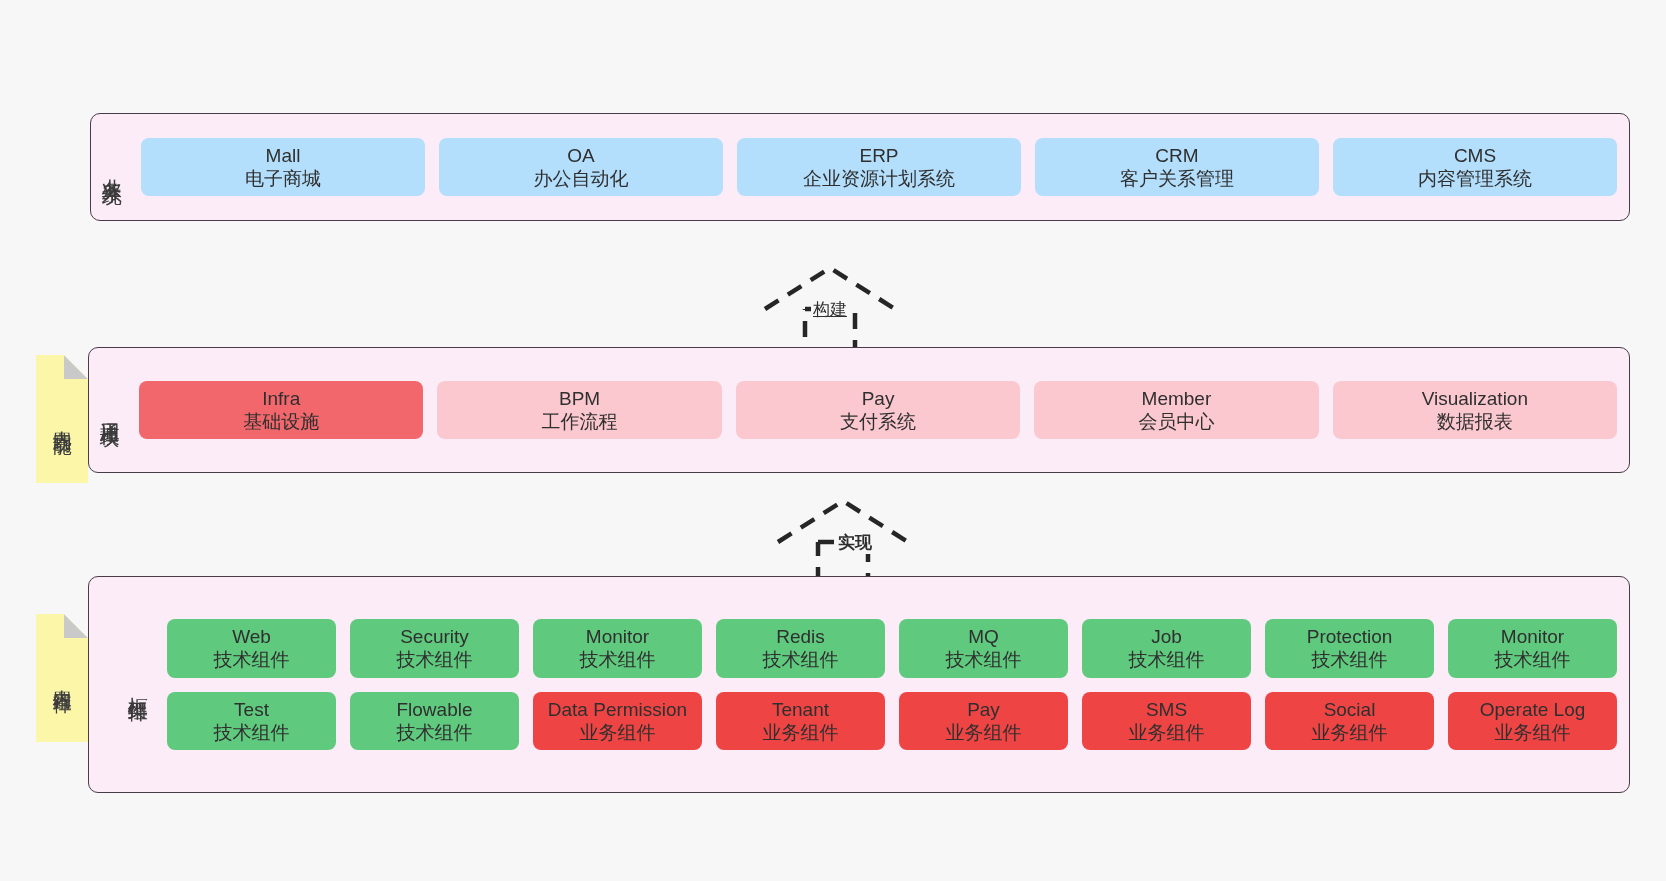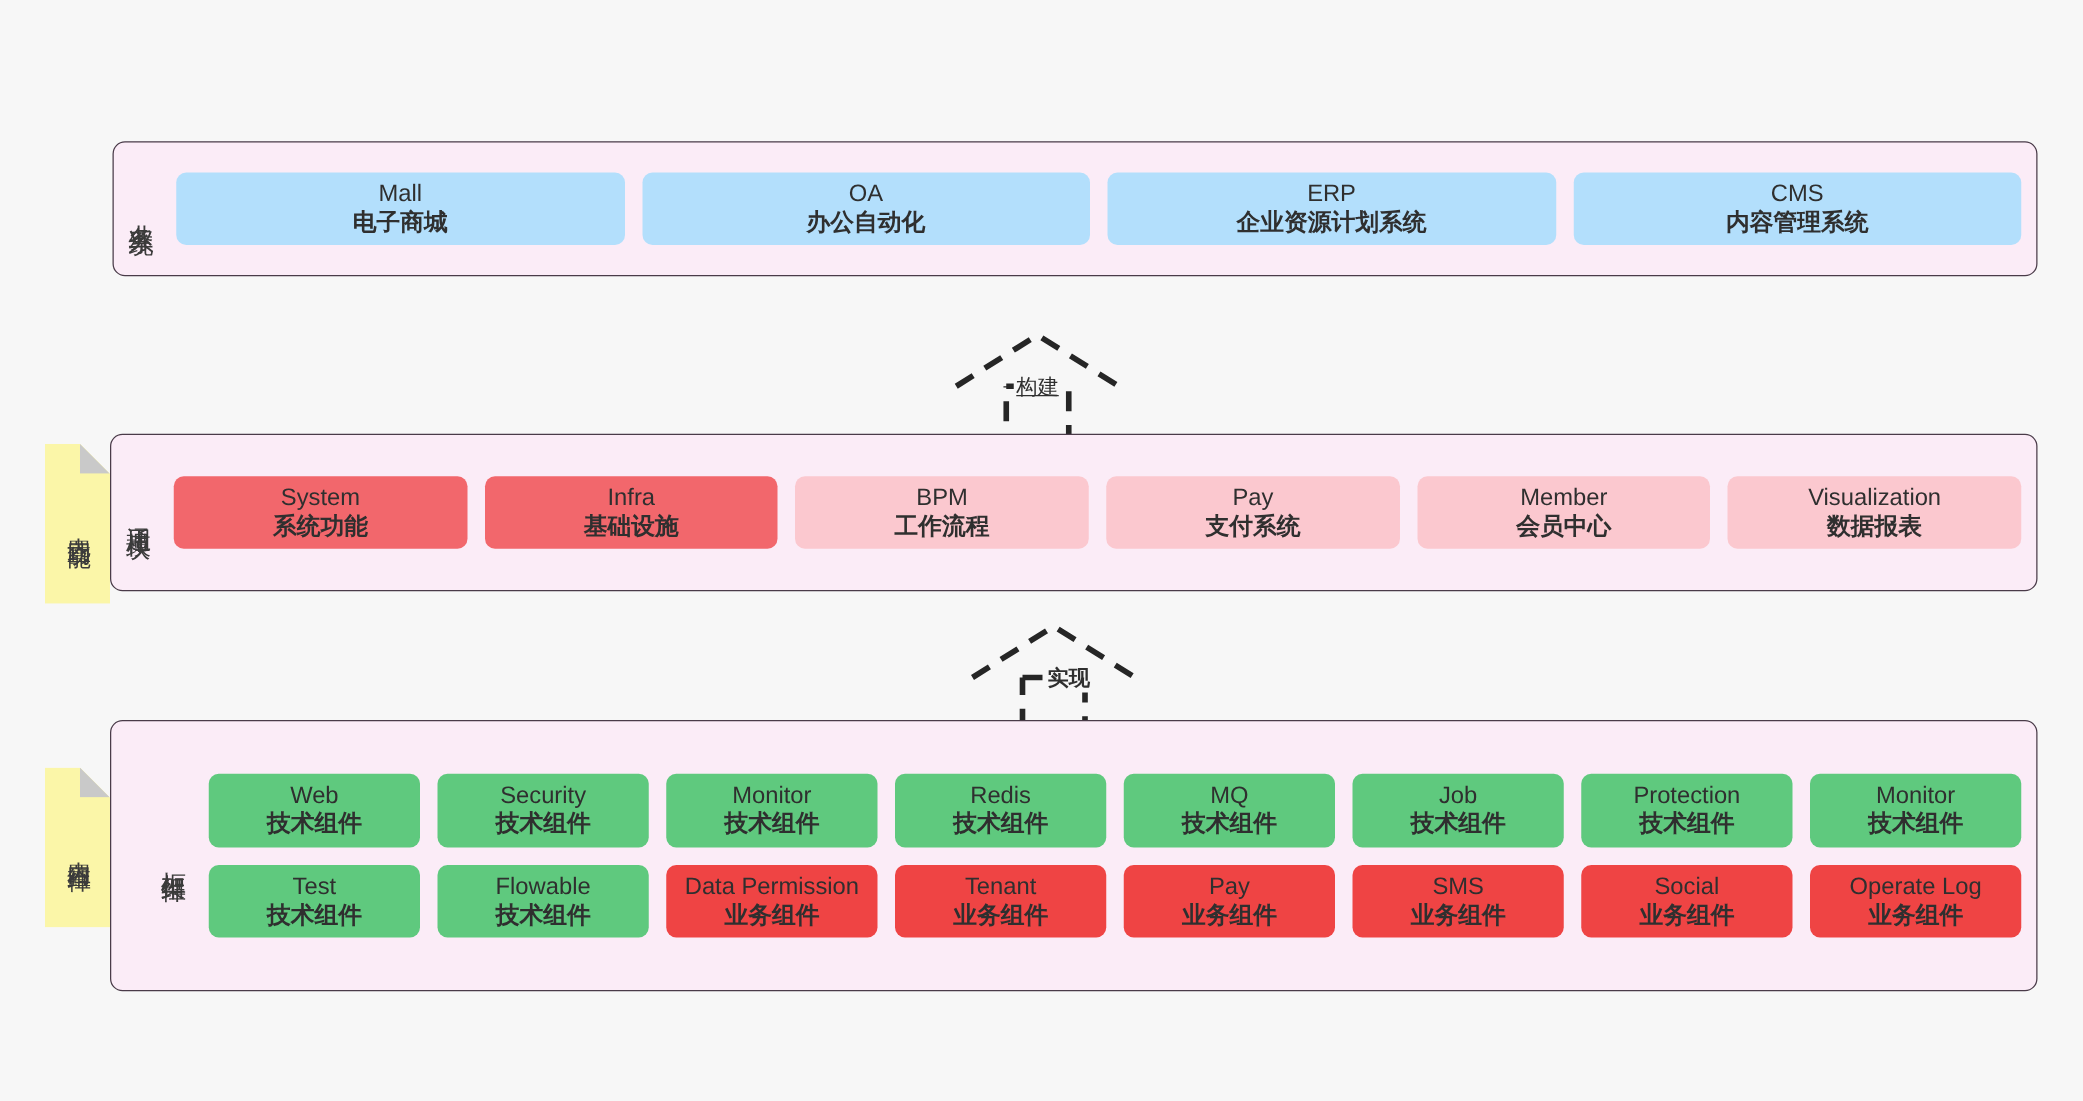--- a/index.html
+++ b/index.html
@@ -60,21 +60,21 @@
     justify-content:center;
     text-align:center;
     font-size:19px;
     line-height:1.22;
     color:#2f2f2f;
     box-sizing:border-box;
     padding:6px 4px;
     user-select:none;
   }
   .cell .t1{display:block;}
-  .cell .t2{display:block;font-weight:bold;}
+  .cell .t2{display:block;}
 
   
   .c-blue{background:#b3dffc;}
   .c-red{background:#f2676c;}
   .c-pink{background:#fbc8cf;}
   .c-green{background:#5fc97e;}
   .c-green-light{background:#ef4444;}
 
   
   .note{
@@ -128,20 +128,24 @@
           <span class="t1">Mall</span>
           <span class="t2">电子商城</span>
         </div>
         <div class="cell c-blue">
           <span class="t1">OA</span>
           <span class="t2">办公自动化</span>
         </div>
         <div class="cell c-blue">
           <span class="t1">ERP</span>
           <span class="t2">企业资源计划系统</span>
+        </div>
+        <div class="cell c-blue">
+          <span class="t1">CRM</span>
+          <span class="t2">客户关系管理</span>
         </div>
         <div class="cell c-blue">
           <span class="t1">CMS</span>
           <span class="t2">内容管理系统</span>
         </div>
       </div>
     </div>
   </div>
 
   <div class="arrow" style="left:755px;top:262px;">
@@ -154,24 +158,20 @@
 
   <div class="note" style="left:36px;top:355px;width:52px;height:128px;">
     <span class="fold"></span>
     <span>内置功能</span>
   </div>
   <div class="layer" id="layer-1" style="left:88px;top:347px;width:1542px;height:126px;">
     <div class="layer-title">通用模块</div>
     <div class="layer-body">
       <div class="row">
         <div class="cell c-red">
-          <span class="t1">System</span>
-          <span class="t2">系统功能</span>
-        </div>
-        <div class="cell c-red">
           <span class="t1">Infra</span>
           <span class="t2">基础设施</span>
         </div>
         <div class="cell c-pink">
           <span class="t1">BPM</span>
           <span class="t2">工作流程</span>
         </div>
         <div class="cell c-pink">
           <span class="t1">Pay</span>
           <span class="t2">支付系统</span>

